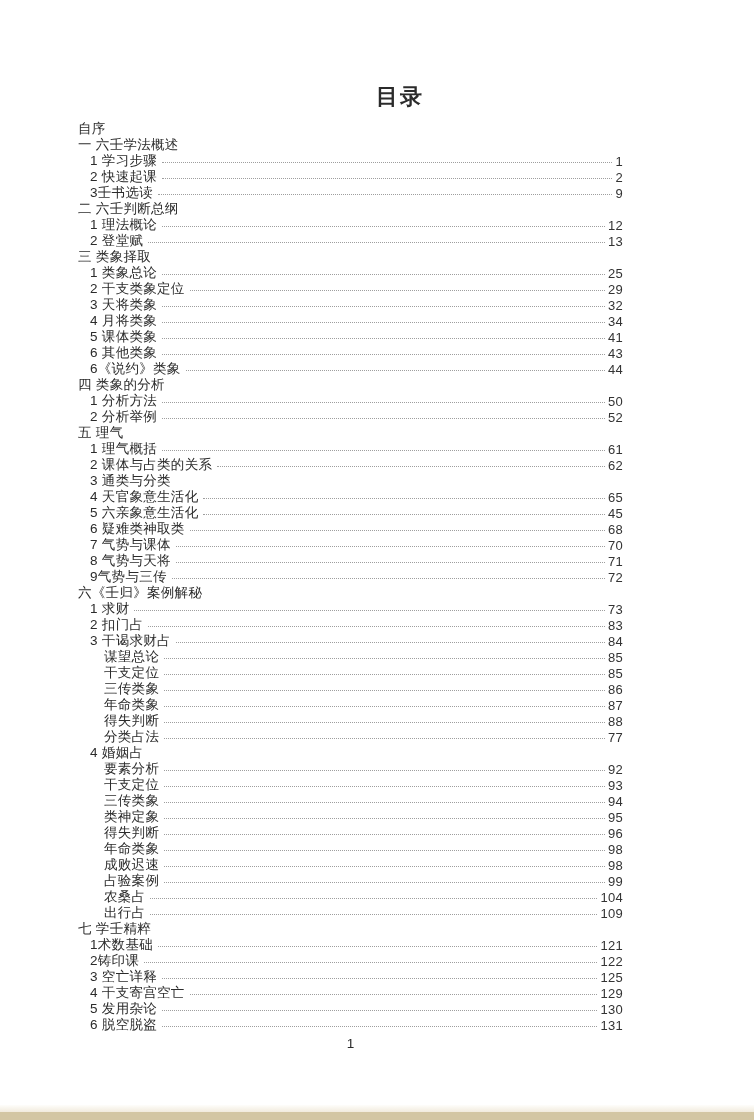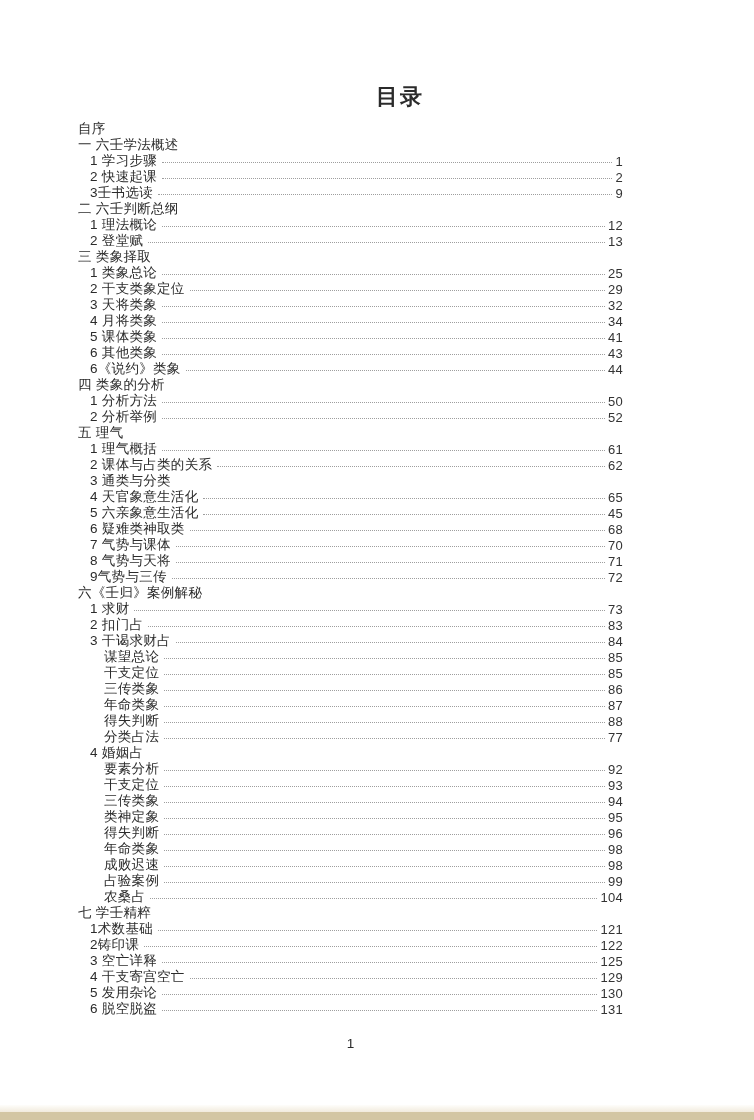--- a/index.html
+++ b/index.html
@@ -302,20 +302,25 @@
       <div class="row lvl2">
         <span class="label">占验案例</span>
         <span class="leader"></span>
         <span class="pagenum">99</span>
       </div>
       <div class="row lvl2">
         <span class="label">农桑占</span>
         <span class="leader"></span>
         <span class="pagenum">104</span>
       </div>
+      <div class="row lvl2">
+        <span class="label">出行占</span>
+        <span class="leader"></span>
+        <span class="pagenum">109</span>
+      </div>
       <div class="row lvl0">
         <span class="label">七 学壬精粹</span>
       </div>
       <div class="row lvl1">
         <span class="label">1术数基础</span>
         <span class="leader"></span>
         <span class="pagenum">121</span>
       </div>
       <div class="row lvl1">
         <span class="label">2铸印课</span>

